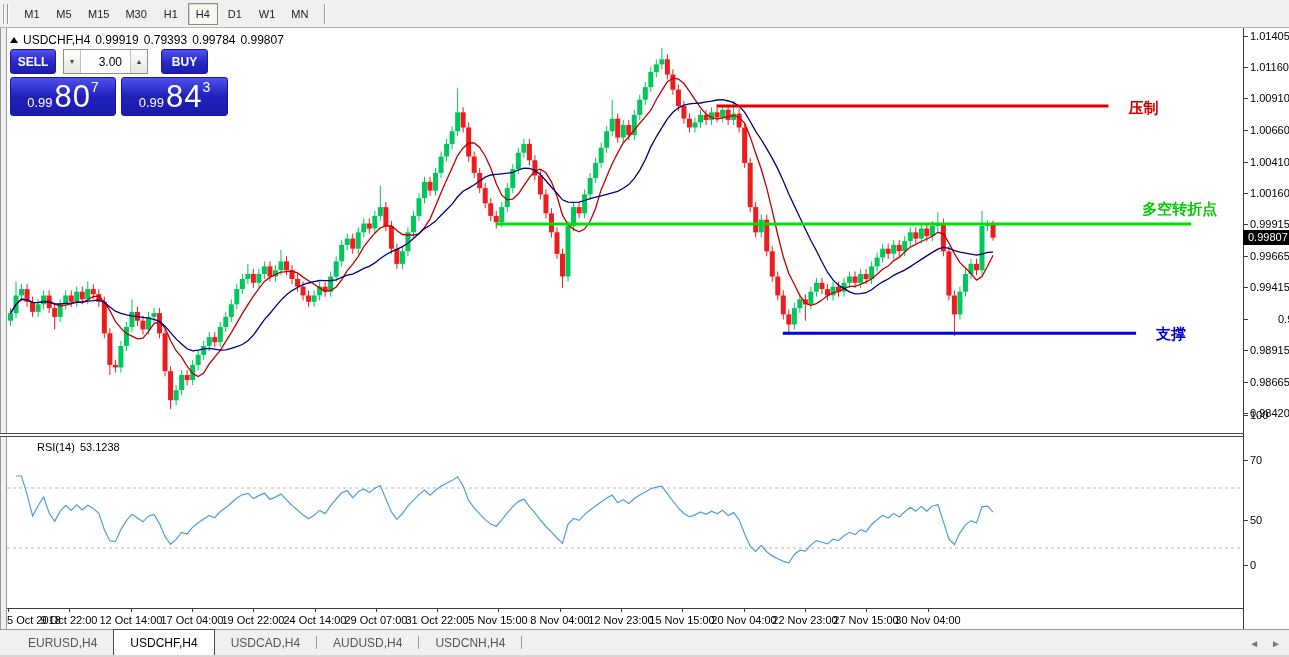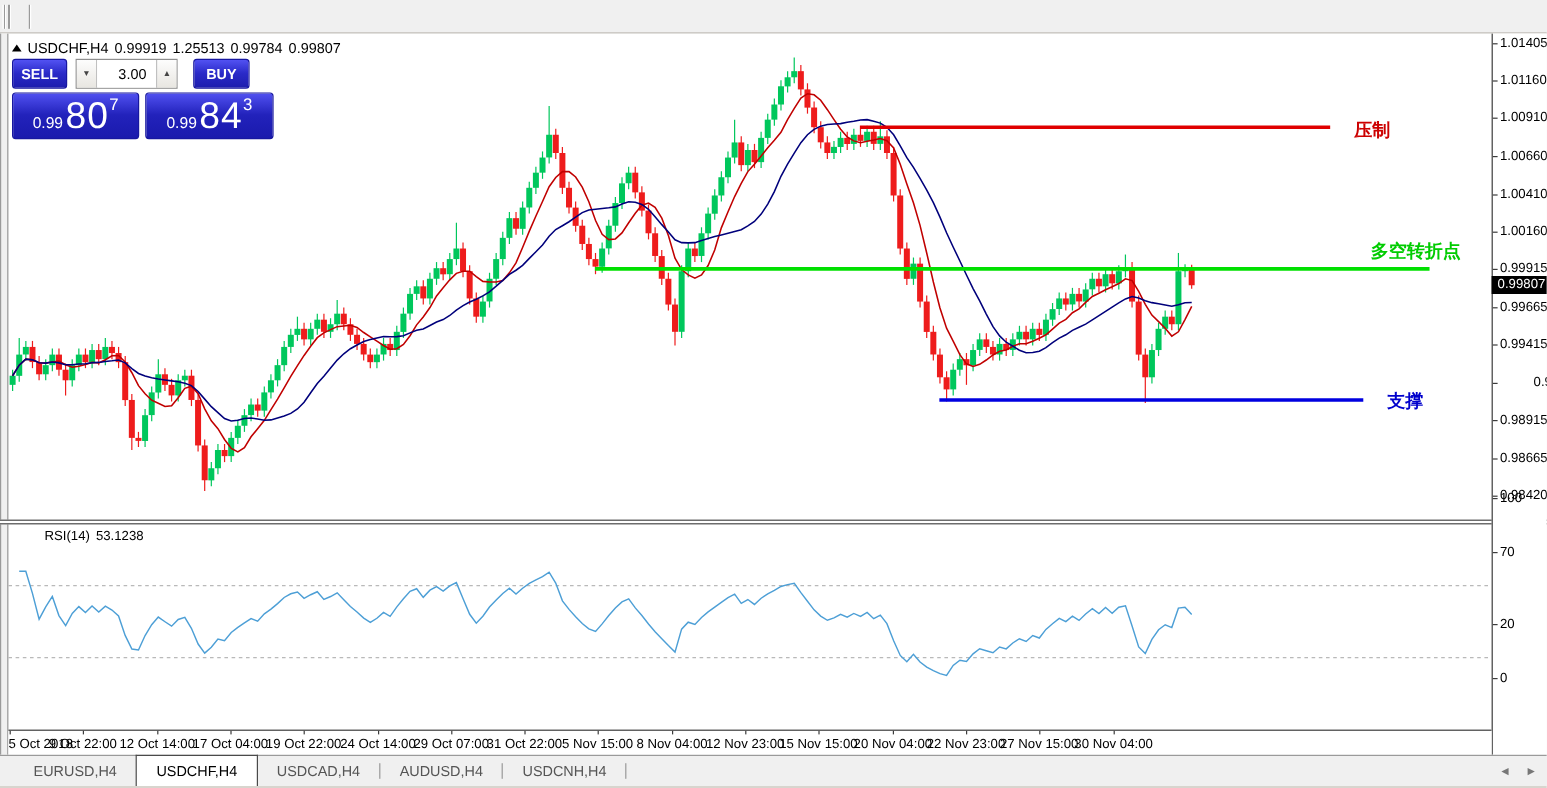--- a/index.html
+++ b/index.html
@@ -74,20 +74,31 @@
   #tab-arrows { position:absolute; right:8px; top:0; height:26px; display:flex; align-items:center; gap:12px; color:#777; font-size:10px; }
   #bottom-strip { position:absolute; left:0; top:655px; width:1289px; height:2px; background:#d8d5ce; }
 </style>
 </head>
 <body>
 
 <div id="app">
 
   <div id="tf-toolbar">
     <div class="grip"></div>
+    <div id="tf-buttons" style="display:flex;">
+        <div class="tf-btn">M1</div>
+        <div class="tf-btn">M5</div>
+        <div class="tf-btn">M15</div>
+        <div class="tf-btn">M30</div>
+        <div class="tf-btn">H1</div>
+        <div class="tf-btn active">H4</div>
+        <div class="tf-btn">D1</div>
+        <div class="tf-btn">W1</div>
+        <div class="tf-btn">MN</div>
+      </div>
     <div class="tf-sep"></div>
   </div>
 
   <div id="chart-window">
     <div id="left-frame"></div>
 
     <svg id="main-svg" width="1236" height="403" viewBox="0 0 1236 403">
         <g>
           <line x1="3.5" x2="3.5" y1="278.1" y2="295.8" stroke="#00c75c" stroke-width="1"></line>
           <rect x="1" y="283.1" width="5" height="7.6" fill="#00c75c"></rect>
@@ -457,21 +468,21 @@
     <svg id="rsi-svg" width="1236" height="171" viewBox="0 0 1236 171">
         <line x1="0" x2="1236" y1="51" y2="51" stroke="#b9b9b9" stroke-width="1" stroke-dasharray="3,3"></line>
         <line x1="0" x2="1236" y1="111" y2="111" stroke="#b9b9b9" stroke-width="1" stroke-dasharray="3,3"></line>
         <polyline points="9.0,39.0 14.5,39.0 20.1,57.7 25.6,79.0 31.1,68.8 36.6,60.0 42.1,76.0 47.7,84.4 53.2,74.2 58.7,68.5 64.2,73.4 69.7,67.9 75.3,73.0 80.8,68.2 86.3,71.4 91.8,76.3 97.3,92.5 102.9,103.9 108.4,104.7 113.9,92.6 119.4,83.6 124.9,77.2 130.5,81.1 136.0,84.8 141.5,79.2 147.0,77.5 152.5,86.6 158.1,99.7 163.6,107.3 169.1,102.4 174.6,95.5 180.1,97.0 185.7,90.1 191.2,85.8 196.7,82.1 202.2,78.5 207.7,80.7 213.3,74.5 218.8,70.6 224.3,66.0 229.8,60.9 235.3,57.8 240.9,56.3 246.4,61.6 251.9,58.6 257.4,56.1 262.9,62.5 268.5,60.1 274.0,57.0 279.5,62.8 285.0,68.4 290.5,73.0 296.1,78.1 301.6,81.7 307.1,78.2 312.6,73.4 318.1,76.6 323.7,68.7 329.2,62.0 334.7,55.8 340.2,53.6 345.7,60.8 351.3,54.8 356.8,51.9 362.3,55.6 367.8,51.2 373.3,48.5 378.9,61.9 384.4,74.9 389.9,82.3 395.4,76.5 400.9,68.9 406.5,63.1 412.0,57.6 417.5,53.1 423.0,58.1 428.5,53.2 434.1,49.1 439.6,46.2 445.1,43.5 450.6,39.8 456.1,48.9 461.7,63.7 467.2,70.8 472.7,76.9 478.2,82.6 483.7,87.0 489.3,89.2 494.8,82.9 500.3,75.9 505.8,69.6 511.3,64.6 516.9,62.1 522.4,69.6 527.9,75.9 533.4,83.0 538.9,89.5 544.5,95.2 550.0,101.0 555.5,106.4 561.0,87.3 566.5,81.5 572.1,83.4 577.6,77.6 583.1,72.9 588.6,68.9 594.1,65.0 599.7,61.0 605.2,58.1 610.7,65.8 616.2,62.6 621.7,66.7 627.3,61.5 632.8,57.9 638.3,55.0 643.8,51.7 649.3,50.2 654.9,49.1 660.4,56.9 665.9,64.0 671.4,71.2 676.9,76.4 682.5,79.9 688.0,77.9 693.5,75.0 699.0,77.3 704.5,74.2 710.1,76.7 715.6,73.3 721.1,78.6 726.6,75.6 732.1,82.7 737.7,96.9 743.2,109.2 748.7,114.5 754.2,108.3 759.7,114.7 765.3,118.9 770.8,121.8 776.3,124.4 781.8,125.8 787.3,117.5 792.9,113.2 798.4,114.2 803.9,107.9 809.4,103.6 814.9,105.3 820.5,106.9 826.0,102.2 831.5,103.7 837.0,98.8 842.5,95.3 848.1,97.6 853.6,92.6 859.1,94.7 864.6,87.5 870.1,82.8 875.7,78.3 881.2,81.0 886.7,76.4 892.2,80.0 897.7,74.7 903.3,70.3 908.8,74.3 914.3,69.2 919.8,74.1 925.3,69.0 930.9,67.8 936.4,84.6 941.9,102.1 947.4,107.6 952.9,95.8 958.5,87.8 964.0,83.6 969.5,86.0 975.0,69.8 980.5,69.1 986.1,75.1" fill="none" stroke="#4d9fd6" stroke-width="1.2"></polyline>
       </svg>
 
     <div id="chart-title">
       <span class="tri-up"></span>
       <span>USDCHF,H4</span>
       <span>0.99919</span>
-      <span>1.25513</span>
+      <span>0.79393</span>
       <span>0.99784</span>
       <span>0.99807</span>
     </div>
 
     <div id="trade-panel">
       <div class="tp-row1">
         <div id="sell-btn" class="btn-blue">SELL</div>
         <div id="vol-group">
           <div id="spin-dn" class="spin">▼</div>
           <input id="vol-input" value="3.00" style="">
@@ -524,21 +535,21 @@
         <div class="pa-label" style="top: 316px;">0.98915</div>
         <div class="pa-tick" style="top: 354px;"></div>
         <div class="pa-label" style="top: 348px;">0.98665</div>
         <div class="pa-tick" style="top: 385px;"></div>
         <div class="pa-label" style="top: 379px;">0.98420</div>
         <div class="pa-tick" style="top: 387px;"></div>
         <div class="pa-label" style="top: 381px;">100</div>
         <div class="pa-tick" style="top: 432px;"></div>
         <div class="pa-label" style="top: 426px;">70</div>
         <div class="pa-tick" style="top: 492px;"></div>
-        <div class="pa-label" style="top: 486px;">20</div>
+        <div class="pa-label" style="top: 486px;">50</div>
         <div class="pa-tick" style="top: 537px;"></div>
         <div class="pa-label" style="top: 531px;">0</div>
       </div>
     <div id="date-axis">
         <div class="da-tick" style="left: 1px;"></div>
         <div class="da-label" style="left: 0px;">5 Oct 2018</div>
         <div class="da-tick" style="left: 62px;"></div>
         <div class="da-label" style="left: 62px; transform: translateX(-50%);">9 Oct 22:00</div>
         <div class="da-tick" style="left: 124px;"></div>
         <div class="da-label" style="left: 124px; transform: translateX(-50%);">12 Oct 14:00</div>

